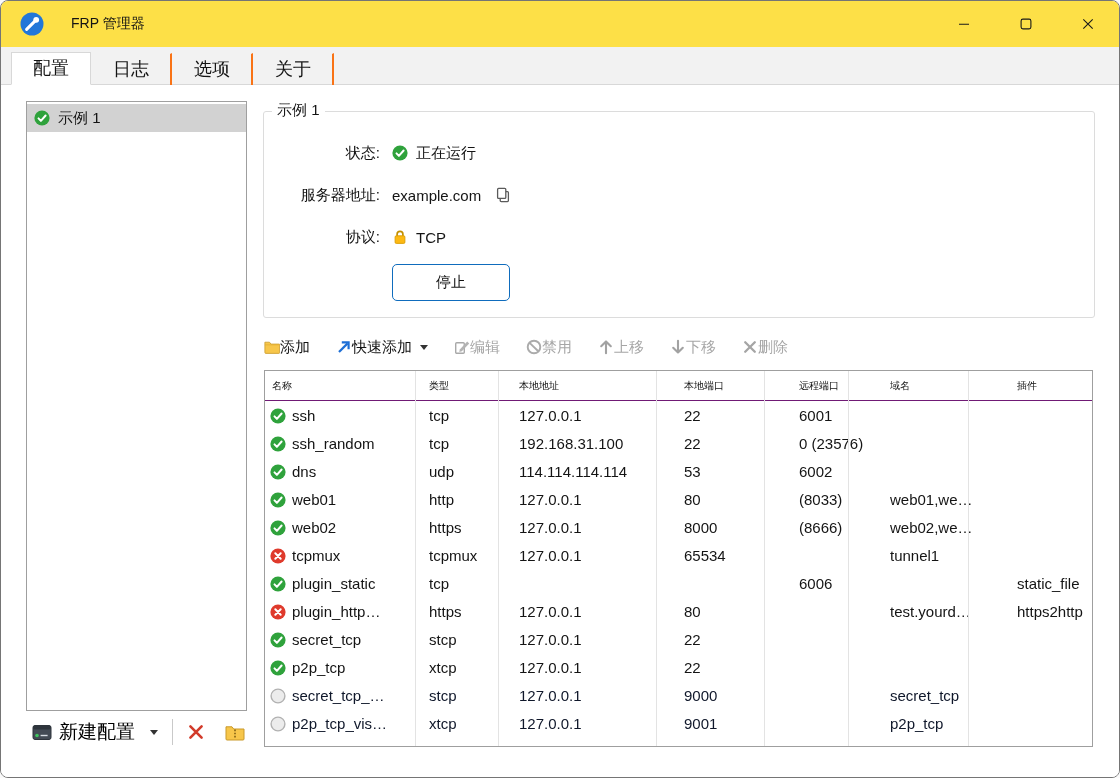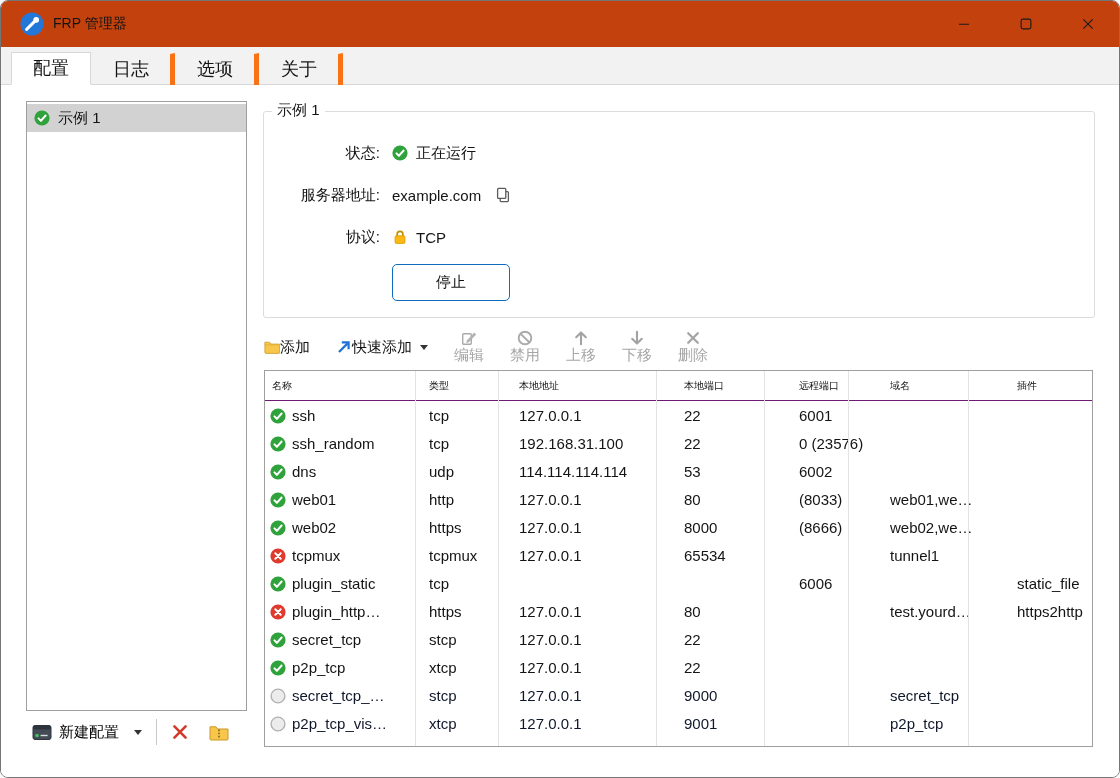--- a/index.html
+++ b/index.html
@@ -1,66 +1,66 @@
 <!DOCTYPE html>
 <html><head>
 <meta charset="utf-8">
 <style>
   html,body{margin:0;padding:0;width:1120px;height:778px;overflow:hidden;background:#fafafa;
     font-family:"Liberation Sans","DejaVu Sans",sans-serif;color:#141414;}
   .window{position:absolute;inset:0;background:#fff;border:1px solid #757575;border-radius:8px;
     overflow:hidden;box-sizing:border-box;}
   
-  .titlebar{height:46px;background:#c2410c;display:flex;align-items:center;gap:8px;
+  .titlebar{height:46px;background:#fde047;display:flex;align-items:center;gap:26px;
     padding-left:18px;position:relative;}
   .app-title{font-size:14px;}
   .win-controls{position:absolute;right:0;top:0;height:46px;display:flex;}
   .win-btn{width:62px;height:46px;display:flex;align-items:center;justify-content:center;}
   .win-btn svg{width:12px;height:12px;display:block;}
   
   .tabbar{height:38px;background:#f2f2f2;display:flex;align-items:flex-end;padding-left:10px;
     border-bottom:1px solid #d8d8d8;box-sizing:border-box;}
   .tab{height:31px;line-height:31px;padding:0 21px;font-size:18px;border:1px solid transparent;
     border-bottom:none;margin-bottom:-1px;}
-  .tab:not(.active){border-right:5px solid #f97316;}
+  .tab:not(.active){border-right:2px solid #f97316;}
   .tab.active{background:#fff;border:1px solid #d8d8d8;border-bottom:1px solid #fff;}
   
   .content{position:relative;background:#fff;height:692px;}
   
   .ic{display:inline-flex;align-items:center;justify-content:center;}
   .ic svg{width:16px;height:16px;display:block;}
   .ic20 svg{width:20px;height:17px;}
   .ic18 svg{width:18px;height:18px;}
   .ic26 svg{width:26px;height:26px;}
   
   .listbox{position:absolute;left:25px;top:16px;width:221px;height:610px;border:1px solid #9f9f9f;
     background:#fff;box-sizing:border-box;padding-top:2px;}
   .list-item{height:28px;display:flex;align-items:center;gap:8px;padding-left:7px;font-size:15px;}
   .list-item.selected{background:#d2d2d2;}
   .list-footer{position:absolute;left:25px;top:628px;height:38px;display:flex;align-items:center;gap:8px;}
-  .flat-btn{display:flex;align-items:center;gap:7px;font-size:15px;padding:4px 6px;background:none;border:none;}
+  .flat-btn{display:flex;align-items:center;gap:7px;font-size:19px;padding:4px 6px;background:none;border:none;}
   .vsep{width:1px;height:26px;background:#c9c9c9;}
   .caret{width:0;height:0;border-left:4px solid transparent;border-right:4px solid transparent;
     border-top:5px solid #333;margin-left:8px;}
   
   .groupbox{position:absolute;left:262px;top:26px;width:832px;height:207px;border:1px solid #dcdcdc;
     border-radius:3px;box-sizing:border-box;}
   .group-title{position:absolute;top:-11px;left:8px;background:#fff;padding:0 5px;font-size:15px;}
   .field{position:absolute;left:14px;height:24px;display:flex;align-items:center;font-size:15px;}
   .f1{top:29px}.f2{top:71px}.f3{top:113px}
   .flabel{width:102px;text-align:right;margin-right:12px;white-space:nowrap;}
   .fval{display:flex;align-items:center;gap:8px;}
   .fval .copy{margin-left:6px;}
   .stop-btn{position:absolute;left:128px;top:152px;width:118px;height:37px;background:#fff;
     border:1.5px solid #0f6cbd;border-radius:5px;font-size:15px;color:#111;
     font-family:"Liberation Sans","DejaVu Sans",sans-serif;}
   
   .ptoolbar{position:absolute;left:263px;top:247px;height:30px;display:flex;align-items:center;gap:26px;}
   .tbtn{display:flex;align-items:center;font-size:15px;color:#141414;}
-  .tbtn.disabled{color:#a6a6a6;flex-direction:column;}
+  .tbtn.disabled{color:#a6a6a6;}
   
   .table-box{position:absolute;left:263px;top:285px;width:829px;height:377px;border:1px solid #9f9f9f;
     background:#fff;box-sizing:border-box;overflow:hidden;}
   .table-box table{border-collapse:collapse;table-layout:fixed;width:827px;position:relative;}
   .table-box th{height:29px;font-weight:normal;text-align:left;padding:0 0 0 7px;font-size:10px;
     border-bottom:1px solid #701a75;white-space:nowrap;overflow:hidden;margin-left:28px;}
   .table-box td{height:28px;padding:0 0 0 7px;font-size:15px;white-space:nowrap;overflow:hidden;}
   .table-box td.c-name{padding-left:5px;}
   .table-box td.c-name .ic{vertical-align:-3px;margin-right:6px;}
   tr.visitor td{color:#0f172a;}

